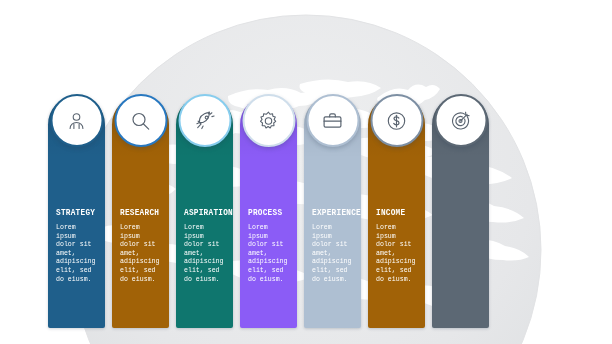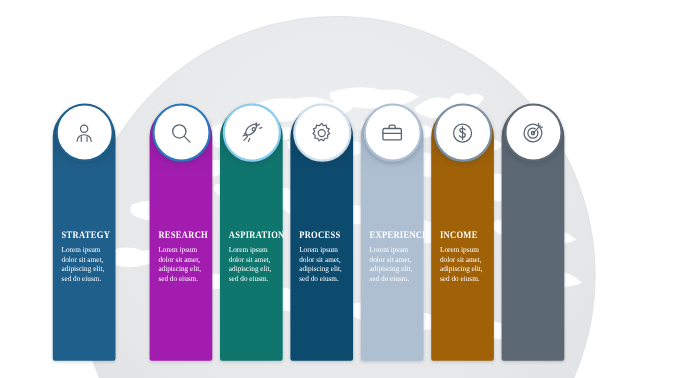--- a/index.html
+++ b/index.html
@@ -6,21 +6,21 @@
     margin: 0;
     padding: 0;
     background: #ffffff;
   }
   #canvas {
     position: relative;
     width: 612px;
     height: 344px;
     background: #ffffff;
     overflow: hidden;
-    font-family: Liberation Serif, serif;
+    font-family: Liberation Mono, monospace;
   }
 
   
   #globe-layer {
     position: absolute;
     left: 0; top: 0;
     width: 612px; height: 344px;
     pointer-events: none;
   }
 
@@ -166,21 +166,21 @@
               <path d="M5.6 19.5c0-3.6 2.9-6 6.4-6s6.4 2.4 6.4 6"></path>
               <path d="M9.4 19.5v-4.2M14.6 19.5v-4.2"></path>
             </svg>
           </span>
         </div>
         <div class="text-block">
           <div class="step-title">STRATEGY</div>
           <div class="step-desc">Lorem ipsum dolor sit amet, adipiscing elit, sed do eiusm.</div>
         </div>
       </div>
-      <div class="column dark-text" style="background: #a21caf; margin-left: 24px;">
+      <div class="column dark-text" style="background: #a16207;">
         <div class="column-sheen"></div>
         <div class="badge" style="border: 2.5px solid rgb(40, 120, 192);">
           <span>
             <svg width="24" height="24" viewBox="0 0 24 24" fill="none" stroke="#5a6470" stroke-width="1.2" stroke-linecap="round">
               <circle cx="10.5" cy="10.5" r="6"></circle>
               <path d="M15 15l5.2 5.2"></path>
             </svg>
           </span>
         </div>
         <div class="text-block">
@@ -198,21 +198,21 @@
               <path d="M8.2 15.4l-3 3.2M7 13.4l-2.6 1.3M10.6 17l-1.3 2.6"></path>
               <path d="M17.6 5.2l1.8-1.4M19.4 7.6l2.2-.6M16.6 2.8l-.6 2.1"></path>
             </svg>
           </span>
         </div>
         <div class="text-block">
           <div class="step-title">ASPIRATION</div>
           <div class="step-desc">Lorem ipsum dolor sit amet, adipiscing elit, sed do eiusm.</div>
         </div>
       </div>
-      <div class="column dark-text" style="background: #0c4a6e;">
+      <div class="column dark-text" style="background: #8b5cf6;">
         <div class="column-sheen"></div>
         <div class="badge" style="border: 2.5px solid rgb(207, 222, 235);">
           <span>
             <svg width="24" height="24" viewBox="0 0 24 24" fill="none" stroke="#5a6470" stroke-width="1.1" stroke-linecap="round" stroke-linejoin="round">
               <circle cx="12" cy="12" r="3.2"></circle>
               <path d="M12 3.2l1.5 2.1 2.5-.6.4 2.5 2.4.9-1.2 2.3 1.6 2-2 1.6.3 2.6-2.6.1-1.2 2.3-2.1-1.5-2.1 1.5-1.2-2.3-2.6-.1.3-2.6-2-1.6 1.6-2-1.2-2.3 2.4-.9.4-2.5 2.5.6z"></path>
             </svg>
           </span>
         </div>
         <div class="text-block">

